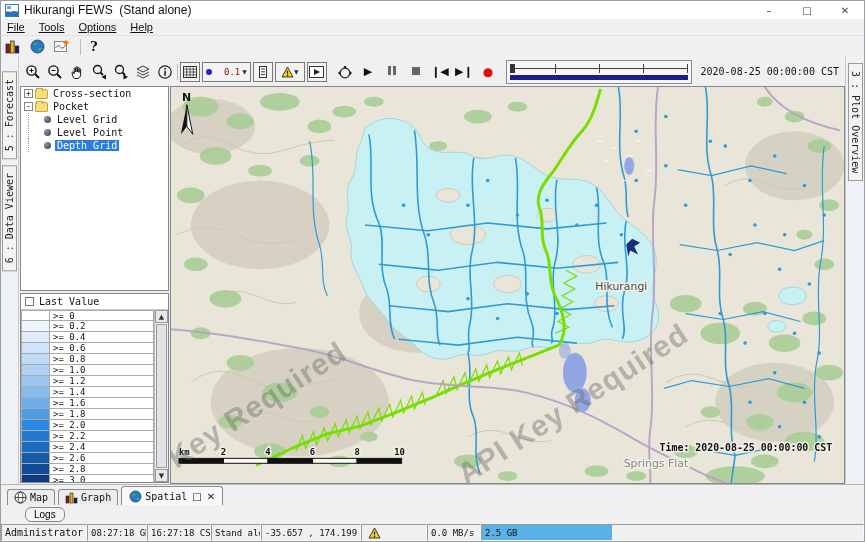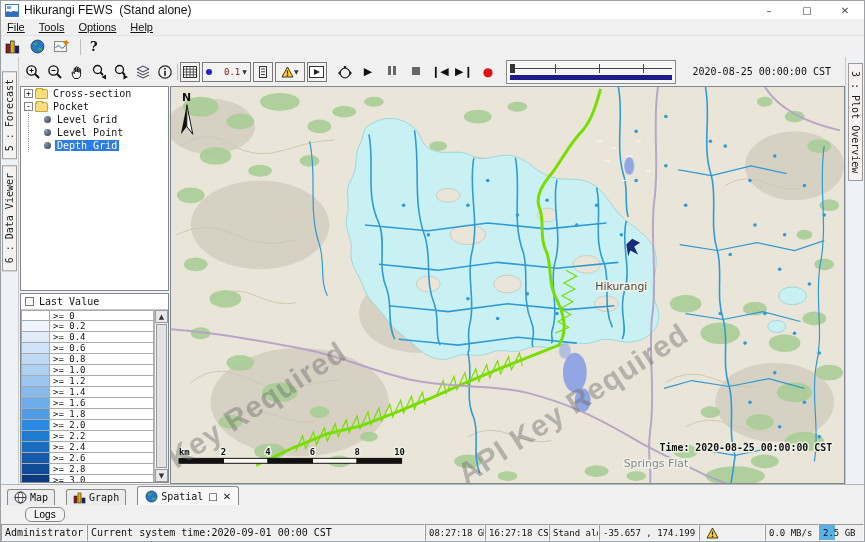--- a/index.html
+++ b/index.html
@@ -48,21 +48,21 @@
   .pause-bars i { width:3px; height:9px; background:#666; display:block; }
   .stop-sq { width:8px; height:8px; background:#666; display:inline-block; }
 
   .timeline { flex:1 1 auto; max-width:322px; height:24px; border:1px solid #8a8a8a; background:#f6f6f6; position:relative; margin:0 5px; padding:2px 3px 0 3px; }
   .tl-ticks { position:relative; height:11px; }
   .tl-line { position:absolute; left:0; right:0; top:5px; height:1px; background:#444; }
   .tl-tickmarks { position:absolute; left:2px; right:0; top:1px; height:9px;
      background:repeating-linear-gradient(90deg, transparent 0px, transparent 43px, #444 43px, #444 44px); }
   .tl-handle { position:absolute; left:0; top:1px; width:5px; height:9px; background:#333; }
   .tl-bar { position:absolute; left:3px; right:3px; bottom:3px; height:5px; background:#1c1c8c; }
-  .tl-date { font-size:10px; white-space:nowrap; margin:0 10px; }
+  .tl-date { font-size:10px; white-space:nowrap; margin:0 2px; }
 
   
   .inner-main { flex:1 1 auto; display:flex; min-height:0; }
   .left-panel { width:151px; flex:0 0 auto; display:flex; flex-direction:column; padding:0 1px 1px 1px; background:#f0f0f0; }
   .tree-panel { height:205px; background:#fff; border:1px solid #828790; overflow:hidden; flex:0 0 auto; }
   .tree-row { display:flex; align-items:center; height:13px; white-space:nowrap; }
   .expander { width:9px; height:9px; border:1px solid #848484; background:#fff; font-size:8px; line-height:7px; text-align:center; margin:0 2px 0 3px; flex:0 0 auto; }
   .folder-ico { width:13px; height:10px; background:#f7de7c; border:1px solid #c9a437; border-radius:1px 2px 1px 1px; position:relative; margin-right:3px; flex:0 0 auto; }
   .folder-ico::before { content:''; position:absolute; left:0; top:-2px; width:5px; height:2px; background:#f7de7c; border:1px solid #c9a437; border-bottom:none; }
   .leaf-indent { width:16px; flex:0 0 auto; border-left:1px dotted #9a9a9a; margin-left:7px; height:13px; }
@@ -86,21 +86,21 @@
 
   
   .map-area { flex:1 1 auto; position:relative; overflow:hidden; border:1px solid #828790; background:#e9e5d8; }
   .map-area svg.mapsvg { position:absolute; left:0; top:0; width:100%; height:100%; }
   .wm { position:absolute; font-family:"Liberation Sans",sans-serif; font-weight:bold; font-size:30px; letter-spacing:1px;
         color:rgba(105,105,105,0.42); transform:rotate(-33deg); white-space:nowrap; pointer-events:none; }
   #wm1 { left:-74px; top:318px; }
   #wm2 { left:268px; top:300px; }
 
   
-  .bottom-tabs { height:21px; background:#f0f0f0; border-top:1px solid #b5b5b5; display:flex; align-items:flex-end; padding-left:6px; gap:11px; flex:0 0 auto; }
+  .bottom-tabs { height:21px; background:#f0f0f0; border-top:1px solid #b5b5b5; display:flex; align-items:flex-end; padding-left:6px; gap:3px; flex:0 0 auto; }
   .btab { display:flex; align-items:center; gap:3px; border:1px solid #8a8a8a; border-bottom:none; border-radius:3px 3px 0 0; background:#ececec; height:16px; padding:0 6px; font-size:10px; }
   .btab.active { height:19px; background:#f8f8f8; padding:0 7px; }
   .btab .tabctl { font-family:"DejaVu Sans",sans-serif; font-size:10px; font-weight:bold; color:#222; margin-left:2px; }
 
   
   .logs-row { height:19px; background:#f0f0f0; display:flex; align-items:center; flex:0 0 auto; }
   .logs-btn { margin-left:24px; border:1px solid #8a8a8a; border-radius:6px; background:#f3f3f3; font-size:10px; padding:0 8px; height:15px; line-height:13px; }
 
   
   .statusbar { height:17px; display:flex; flex:0 0 auto; background:#f0f0f0;justify-content:space-between; }
@@ -644,21 +644,20 @@
       <span class="tabctl">✕</span>
     </div>
   </div>
 
   <div class="logs-row">
     <button class="logs-btn">Logs</button>
   </div>
 
   <div class="statusbar">
     <div class="sb-cell sb-user">Administrator</div>
-    <div class="sb-cell sb-time">Current system time:2020-09-01 00:00 CST</div>
     <div class="sb-cell sb-gmt">08:27:18 GMT</div>
     <div class="sb-cell sb-cst">16:27:18 CST</div>
     <div class="sb-cell sb-mode">Stand alone</div>
     <div class="sb-cell sb-coord">-35.657 , 174.199</div>
     <div class="sb-cell sb-warn">
       <svg width="13" height="12" viewBox="0 0 13 12">
         <polygon points="1,11 6.5,1 12,11" fill="#ffd21e" stroke="#222" stroke-width="0.9"></polygon>
         <line x1="6.5" y1="4.5" x2="6.5" y2="7.8" stroke="#222" stroke-width="1.2"></line>
         <circle cx="6.5" cy="9.4" r="0.8" fill="#222"></circle>
       </svg>

